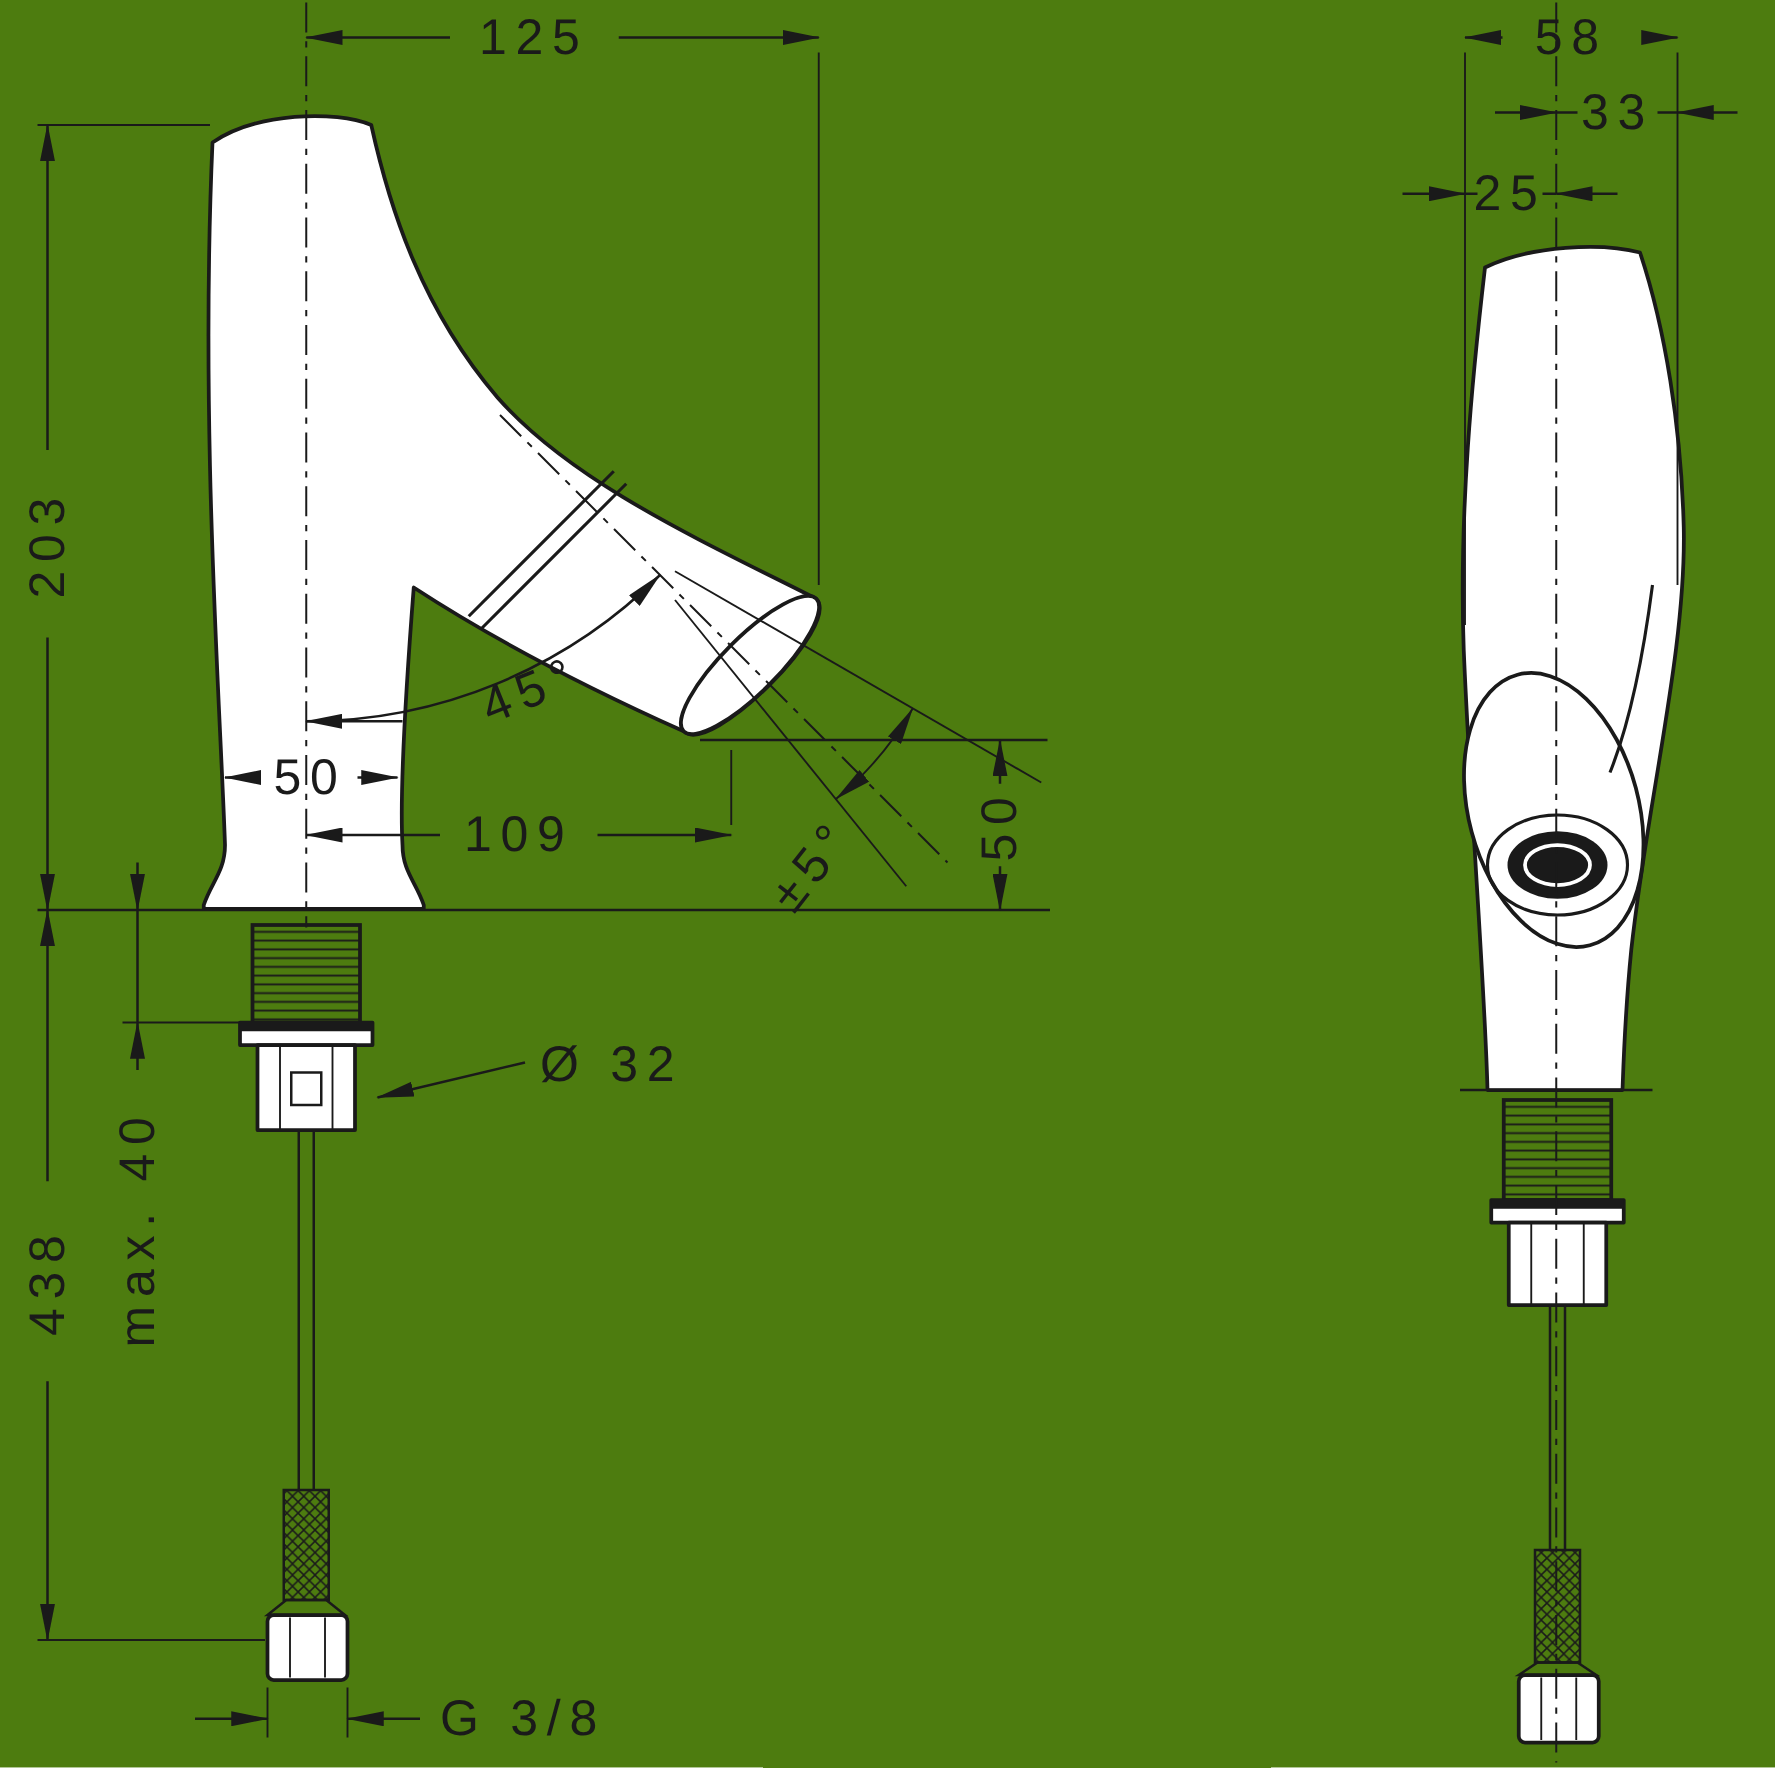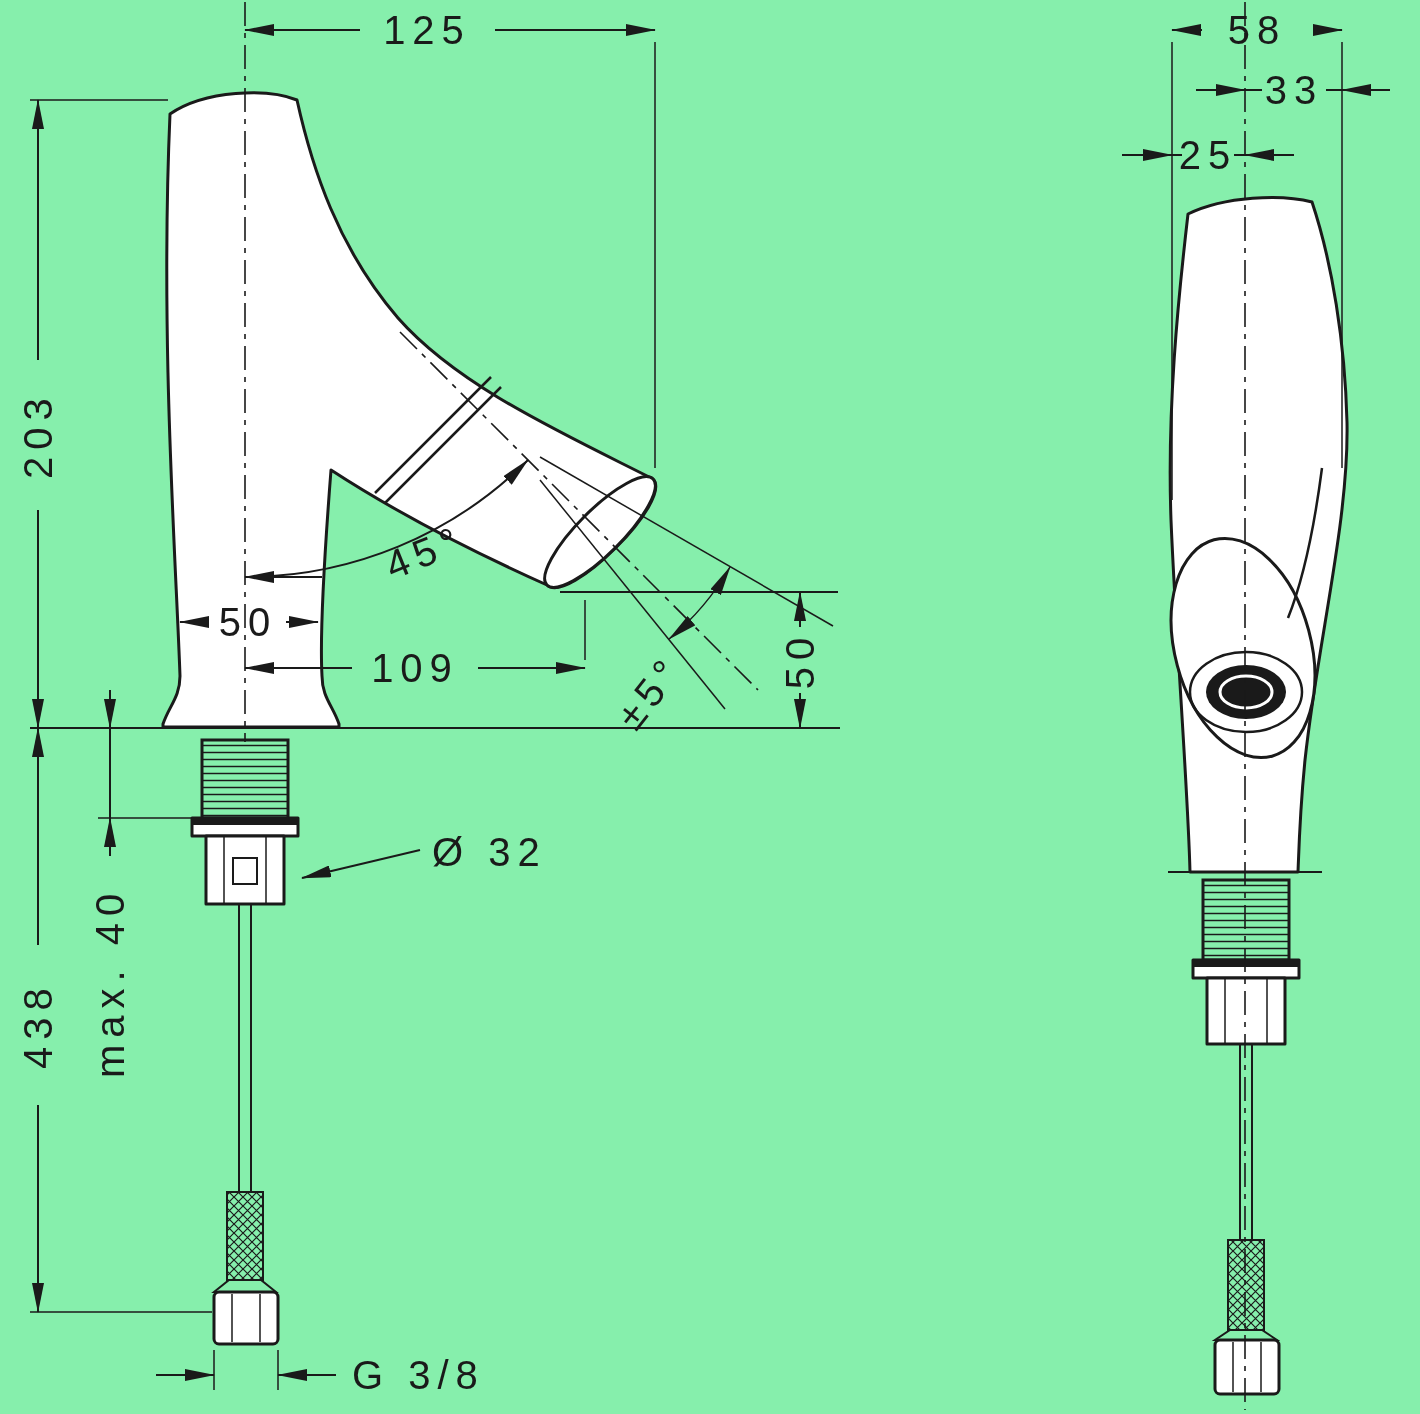--- a/index.html
+++ b/index.html
@@ -1,16 +1,16 @@
 <!DOCTYPE html>
 <html><head>
 <meta charset="utf-8">
 <style>
   html,body{margin:0;padding:0;background:#ffffff;}
-  .canvas{width:1420px;height:1414px;background:#86efac;position:relative;overflow:hidden;}
+  .canvas{width:1420px;height:1414px;background:#4d7c0f;position:relative;overflow:hidden;}
   svg{display:block;}
   .s3f{fill:#ffffff;stroke:#1a1a1a;stroke-width:3;stroke-linejoin:round;}
   .s25{fill:none;stroke:#1a1a1a;stroke-width:2.5;}
   .s2{fill:none;stroke:#1a1a1a;stroke-width:2;}
   .dim{fill:none;stroke:#1a1a1a;stroke-width:2;}
   .thin{fill:none;stroke:#1a1a1a;stroke-width:1.5;}
   .cl{fill:none;stroke:#1a1a1a;stroke-width:1.6;stroke-dasharray:24 7 5 7;}
   .lbl{font-family:"Liberation Sans",sans-serif;font-size:40px;letter-spacing:7px;fill:#1a1a1a;}
   .mid{text-anchor:middle;dominant-baseline:central;}
   .start{text-anchor:start;dominant-baseline:central;}

